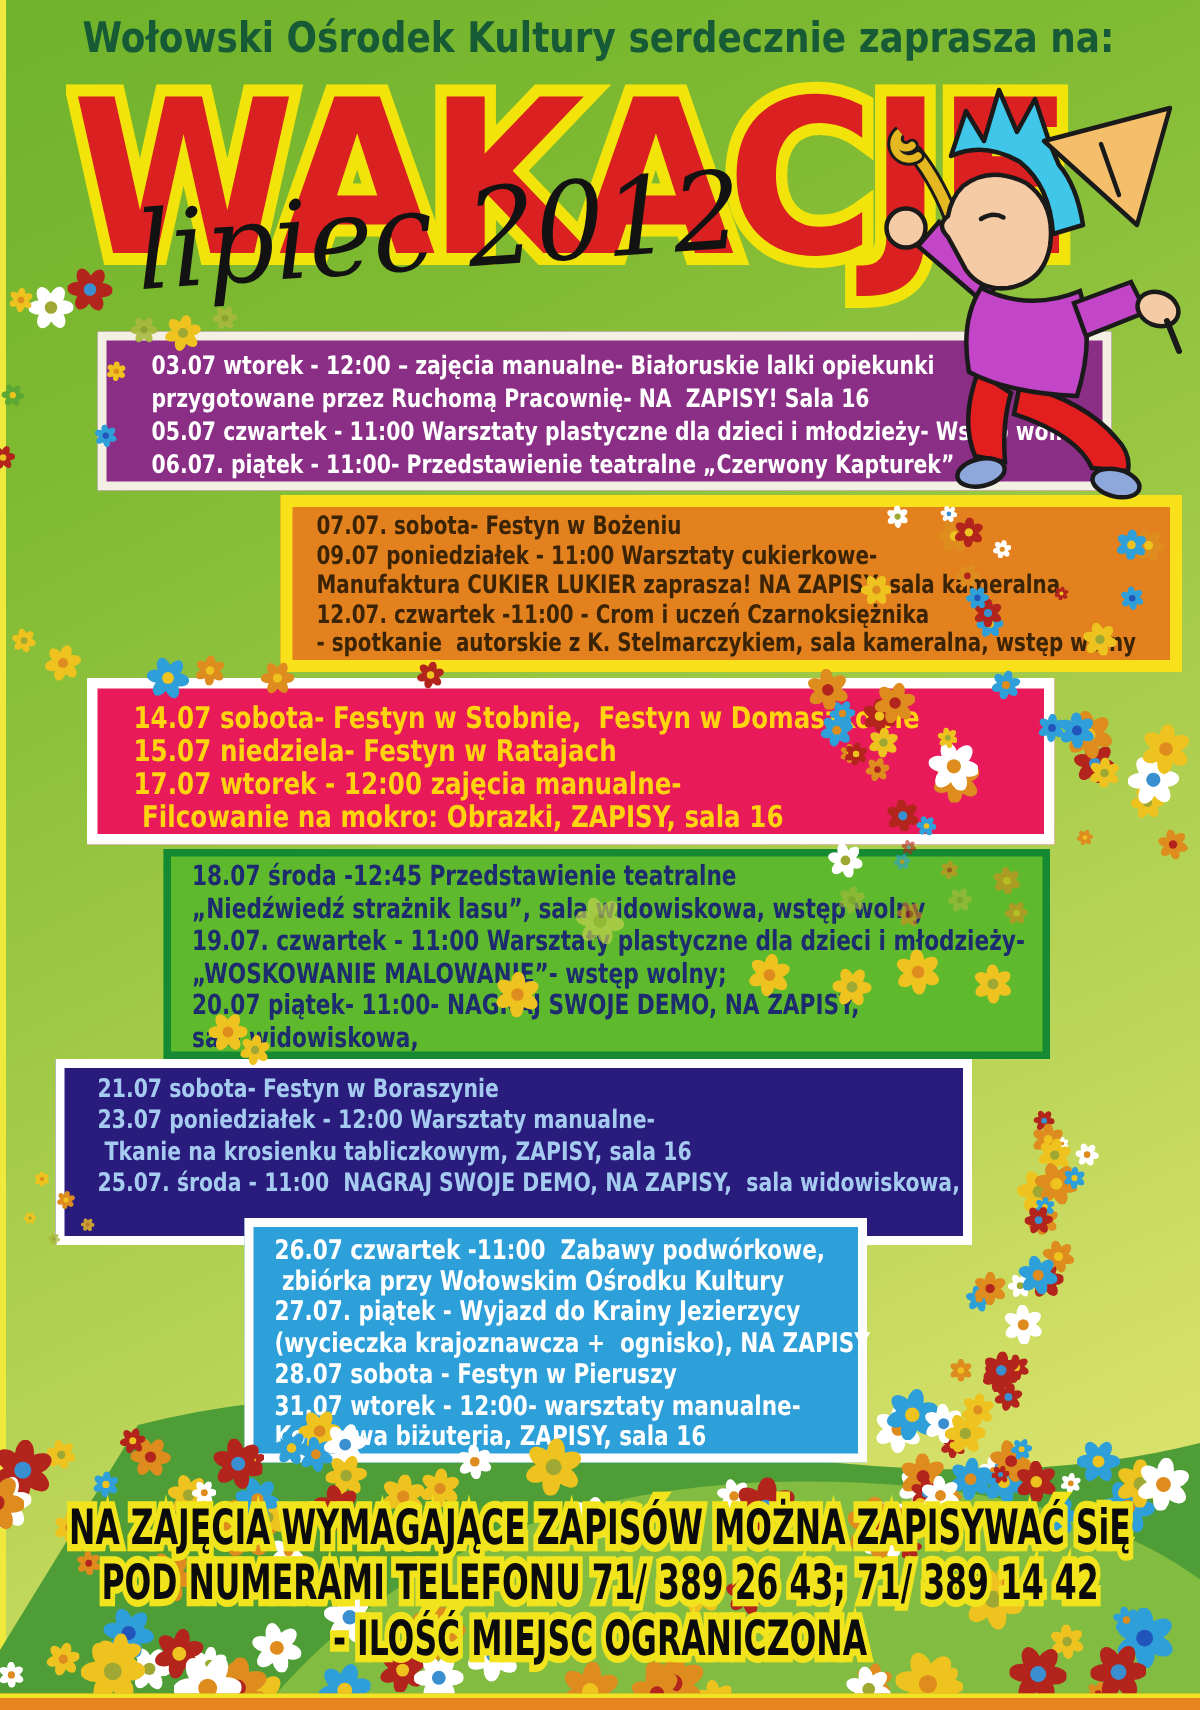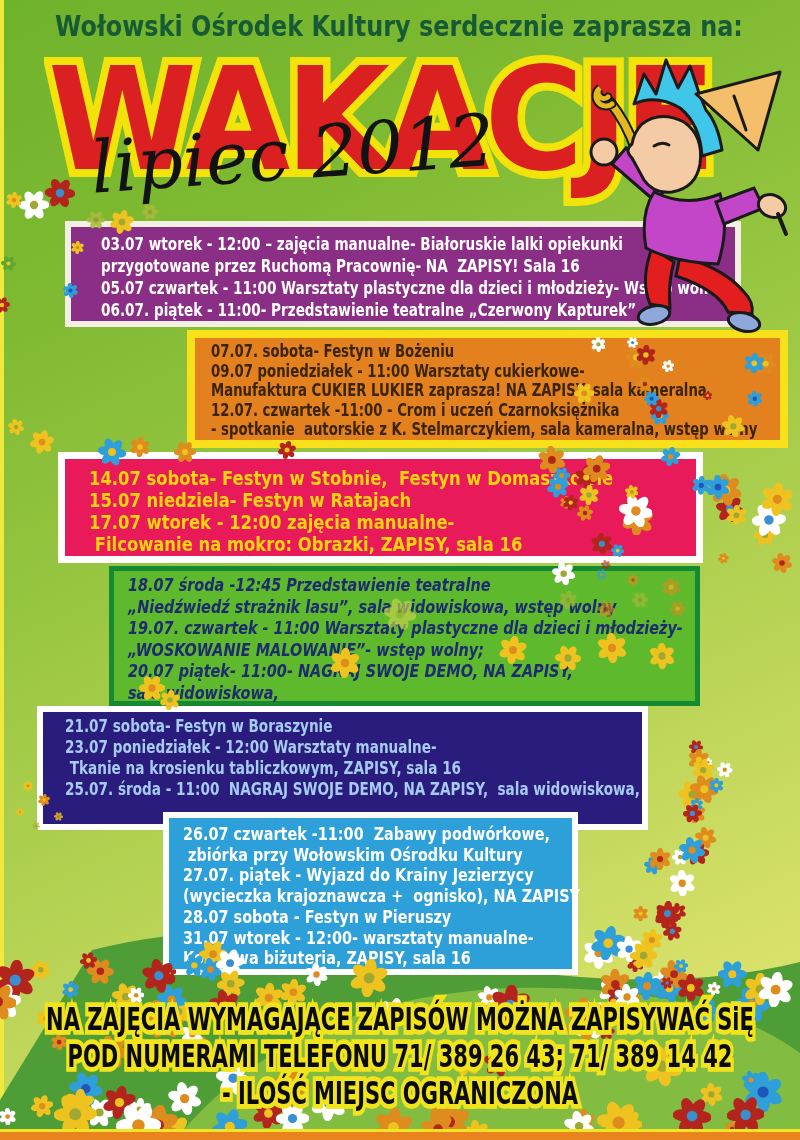--- a/index.html
+++ b/index.html
@@ -22,21 +22,21 @@
   .b1{left:65px;top:221px;width:676px;height:106px;background:#8A2E86;border:6px solid #F3EFE3;
       color:#FFFFFF;font-size:17px;padding:6px 4px 0 30px;}
   .b1 p{line-height:22px;transform:scaleX(.8);}
   .b2{left:187px;top:330px;width:601px;height:118px;background:#E2811D;border:8px solid #F8E01A;
       color:#3B2306;font-size:17px;padding:4px 4px 0 16px;}
   .b2 p{line-height:19.5px;transform:scaleX(.78);}
   .b3{left:58px;top:452px;width:645px;height:111px;background:#E81A5A;border:7px solid #FFFFFF;
       color:#FFD40E;font-size:20px;padding:8px 4px 0 24px;}
   .b3 p{line-height:22px;transform:scaleX(.82);}
   .b4{left:109px;top:566px;width:591px;height:140px;background:#5FB92D;border:5px solid #168A33;
-      color:#1C2C6E;font-size:18.5px;padding:3px 4px 0 14px;font-style:italic;}
+      color:#1C2C6E;font-size:18.5px;padding:3px 4px 0 14px;}
   .b4 p{line-height:21.5px;transform:scaleX(.78);}
   .b5{left:37px;top:706px;width:611px;height:124px;background:#2A1C7C;border:6px solid #FFFFFF;
       color:#A6CBF0;font-size:17px;padding:4px 4px 0 22px;}
   .b5 p{line-height:21px;transform:scaleX(.8);}
   .b6{left:163px;top:812px;width:415px;height:163px;background:#2D9FD9;border:6px solid #FDFDFD;
       color:#FFFFFF;font-size:18px;padding:6px 4px 0 14px;}
   .b6 p{line-height:20.7px;transform:scaleX(.8);}
   #flowers{position:absolute;inset:0;z-index:5;pointer-events:none;}
   .fl{position:absolute;}
   #boy{position:absolute;left:572px;top:52px;z-index:6;}

